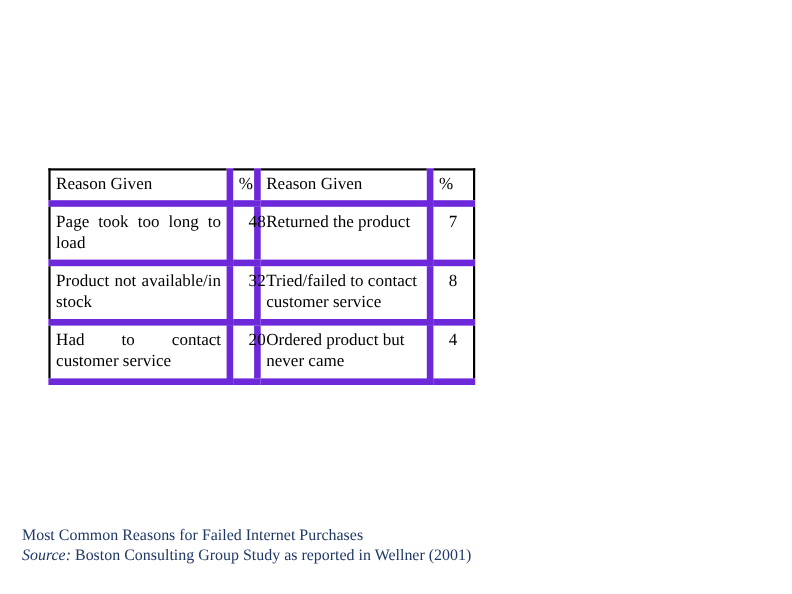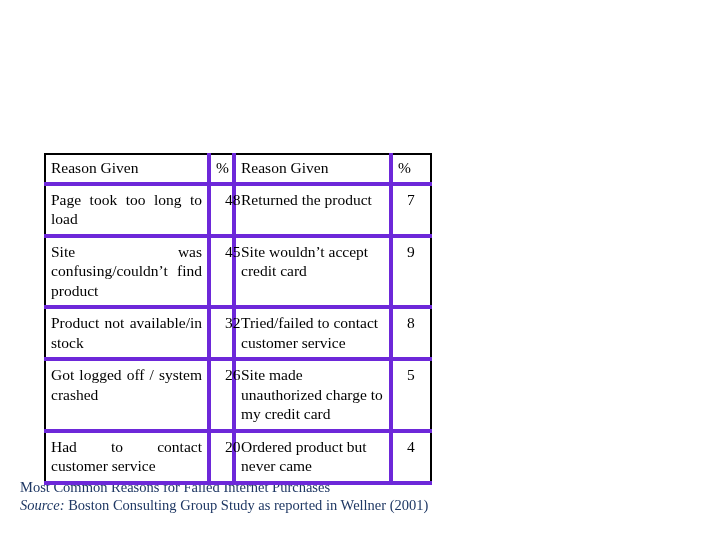--- a/index.html
+++ b/index.html
@@ -63,21 +63,21 @@
     table-layout: fixed;
     background: transparent;
     z-index: 2;
   }
   .data-table col.c-reason-l { width: 164px; }
   .data-table col.c-pct-l    { width: 25px; }
   .data-table col.c-reason-r { width: 157px; }
   .data-table col.c-pct-r    { width: 40px; }
 
   .data-table td, .data-table th {
-    border: 4px solid #6d28d9;
+    border: 6px solid #6d28d9;
     padding: 4px 5px 5px 5px;
     vertical-align: top;
     font-size: 15.5px;
     line-height: 19.5px;
     color: #000000;
     background: #ffffff;
     font-weight: normal;
   }
 
   
@@ -150,36 +150,24 @@
       </tr>
     </thead>
     <tbody>
       <tr>
         <td class="reason first-col">Page took too long to load</td>
         <td class="pct sep-left">48</td>
         <td class="reason-plain">Returned the product</td>
         <td class="pct last-col">7</td>
       </tr>
       <tr>
-        <td class="reason first-col">Site was confusing/couldn’t find product</td>
-        <td class="pct sep-left">45</td>
-        <td class="reason-plain">Site wouldn’t accept credit card</td>
-        <td class="pct last-col">9</td>
-      </tr>
-      <tr>
         <td class="reason first-col">Product not available/in stock</td>
         <td class="pct sep-left">32</td>
         <td class="reason-plain">Tried/failed to contact customer service</td>
         <td class="pct last-col">8</td>
-      </tr>
-      <tr>
-        <td class="reason first-col">Got logged off / system crashed</td>
-        <td class="pct sep-left">26</td>
-        <td class="reason-plain">Site made unauthorized charge to my credit card</td>
-        <td class="pct last-col">5</td>
       </tr>
       <tr>
         <td class="reason first-col">Had to contact customer service</td>
         <td class="pct sep-left">20</td>
         <td class="reason-plain">Ordered product but never came</td>
         <td class="pct last-col">4</td>
       </tr>
     </tbody>
   </table>
 

